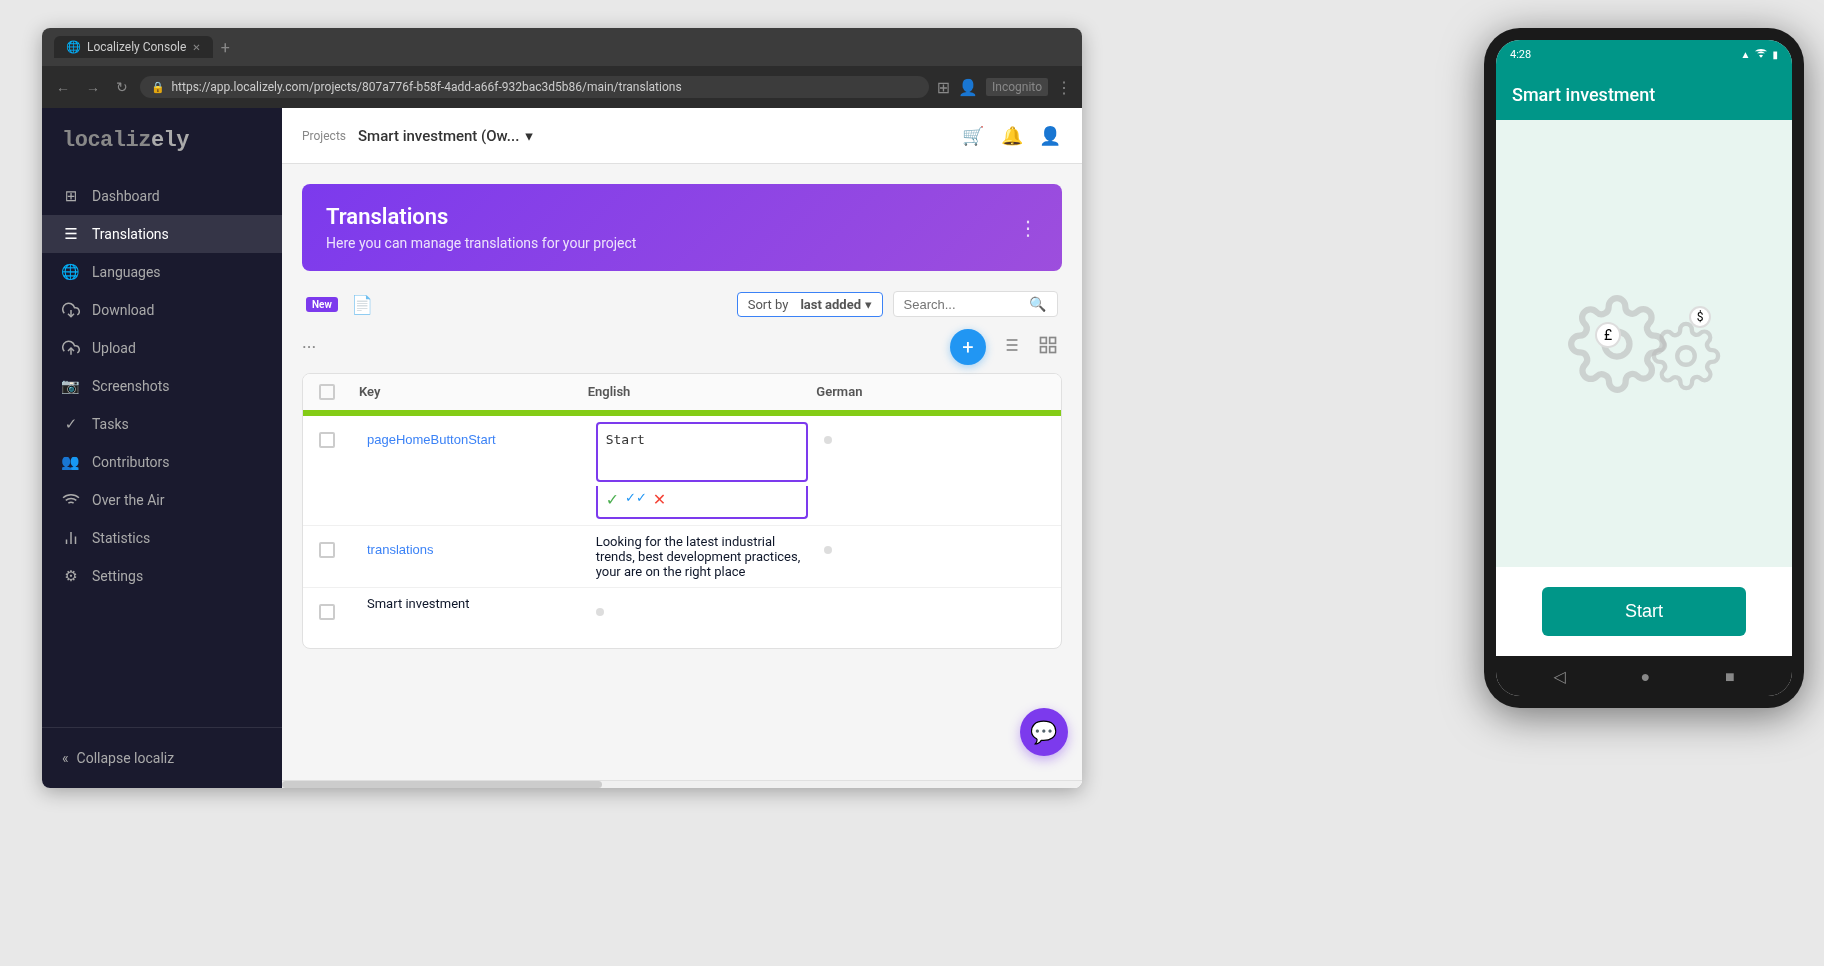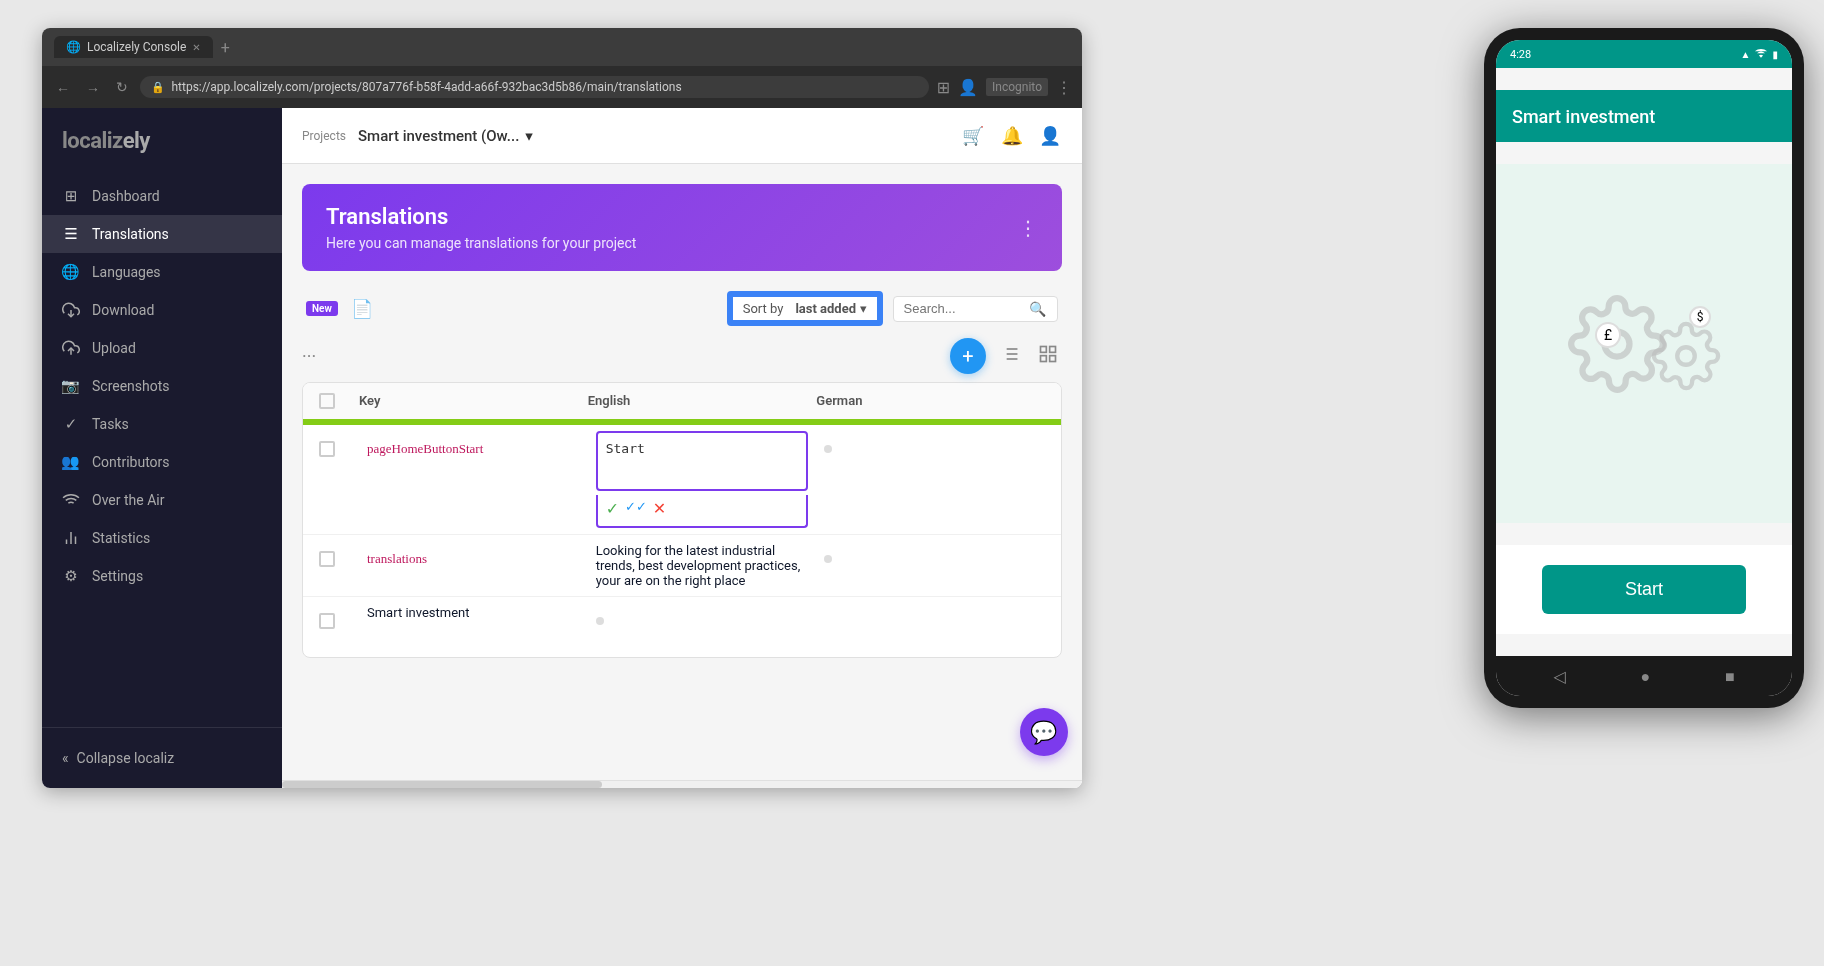--- a/index.html
+++ b/index.html
@@ -113,20 +113,21 @@
       display: flex;
       flex-direction: column;
       flex-shrink: 0;
     }
     .sidebar-logo {
       padding: 20px 20px 16px;
       font-size: 22px;
       font-weight: 700;
       color: #fff;
       letter-spacing: -0.5px;
+      font-family: Liberation Mono, monospace;
     }
     .sidebar-logo span { color: #888; }
     .sidebar-nav {
       flex: 1;
       padding: 8px 0;
     }
     .sidebar-item {
       display: flex;
       align-items: center;
       gap: 12px;
@@ -257,21 +258,21 @@
       border-radius: 3px;
       margin-right: 6px;
     }
     .sort-select {
       display: flex;
       align-items: center;
       gap: 4px;
       font-size: 13px;
       color: #555;
       background: #fff;
-      border: 6px solid #3b82f6;
+      border: 1px solid #3b82f6;
       border-radius: 4px;
       padding: 4px 10px;
       cursor: pointer;
     }
     .search-box {
       display: flex;
       align-items: center;
       background: #fff;
       border: 1px solid #ddd;
       border-radius: 4px;
@@ -356,22 +357,22 @@
     .checkbox {
       width: 16px;
       height: 16px;
       border: 2px solid #ccc;
       border-radius: 2px;
       cursor: pointer;
     }
     .row-key {
       padding: 16px 8px;
       font-size: 13px;
-      color: #be185d;
-      font-family: Liberation Serif, serif;
+      color: #3b82f6;
+      font-family: Liberation Sans, sans-serif;
     }
     .row-value {
       padding: 8px 8px;
       font-size: 13px;
       color: #0f172a;
     }
     .row-german {
       padding: 16px 8px;
       font-size: 13px;
       color: #888;
@@ -468,21 +469,20 @@
       position: relative;
     }
     .phone-screen {
       width: 100%;
       height: 100%;
       background: #f5f5f5;
       border-radius: 24px;
       overflow: hidden;
       display: flex;
       flex-direction: column;
-      gap: 22px;
     }
     .phone-status-bar {
       background: #009688;
       color: #fff;
       padding: 6px 14px;
       font-size: 11px;
       display: flex;
       justify-content: space-between;
       align-items: center;
       height: 28px;

